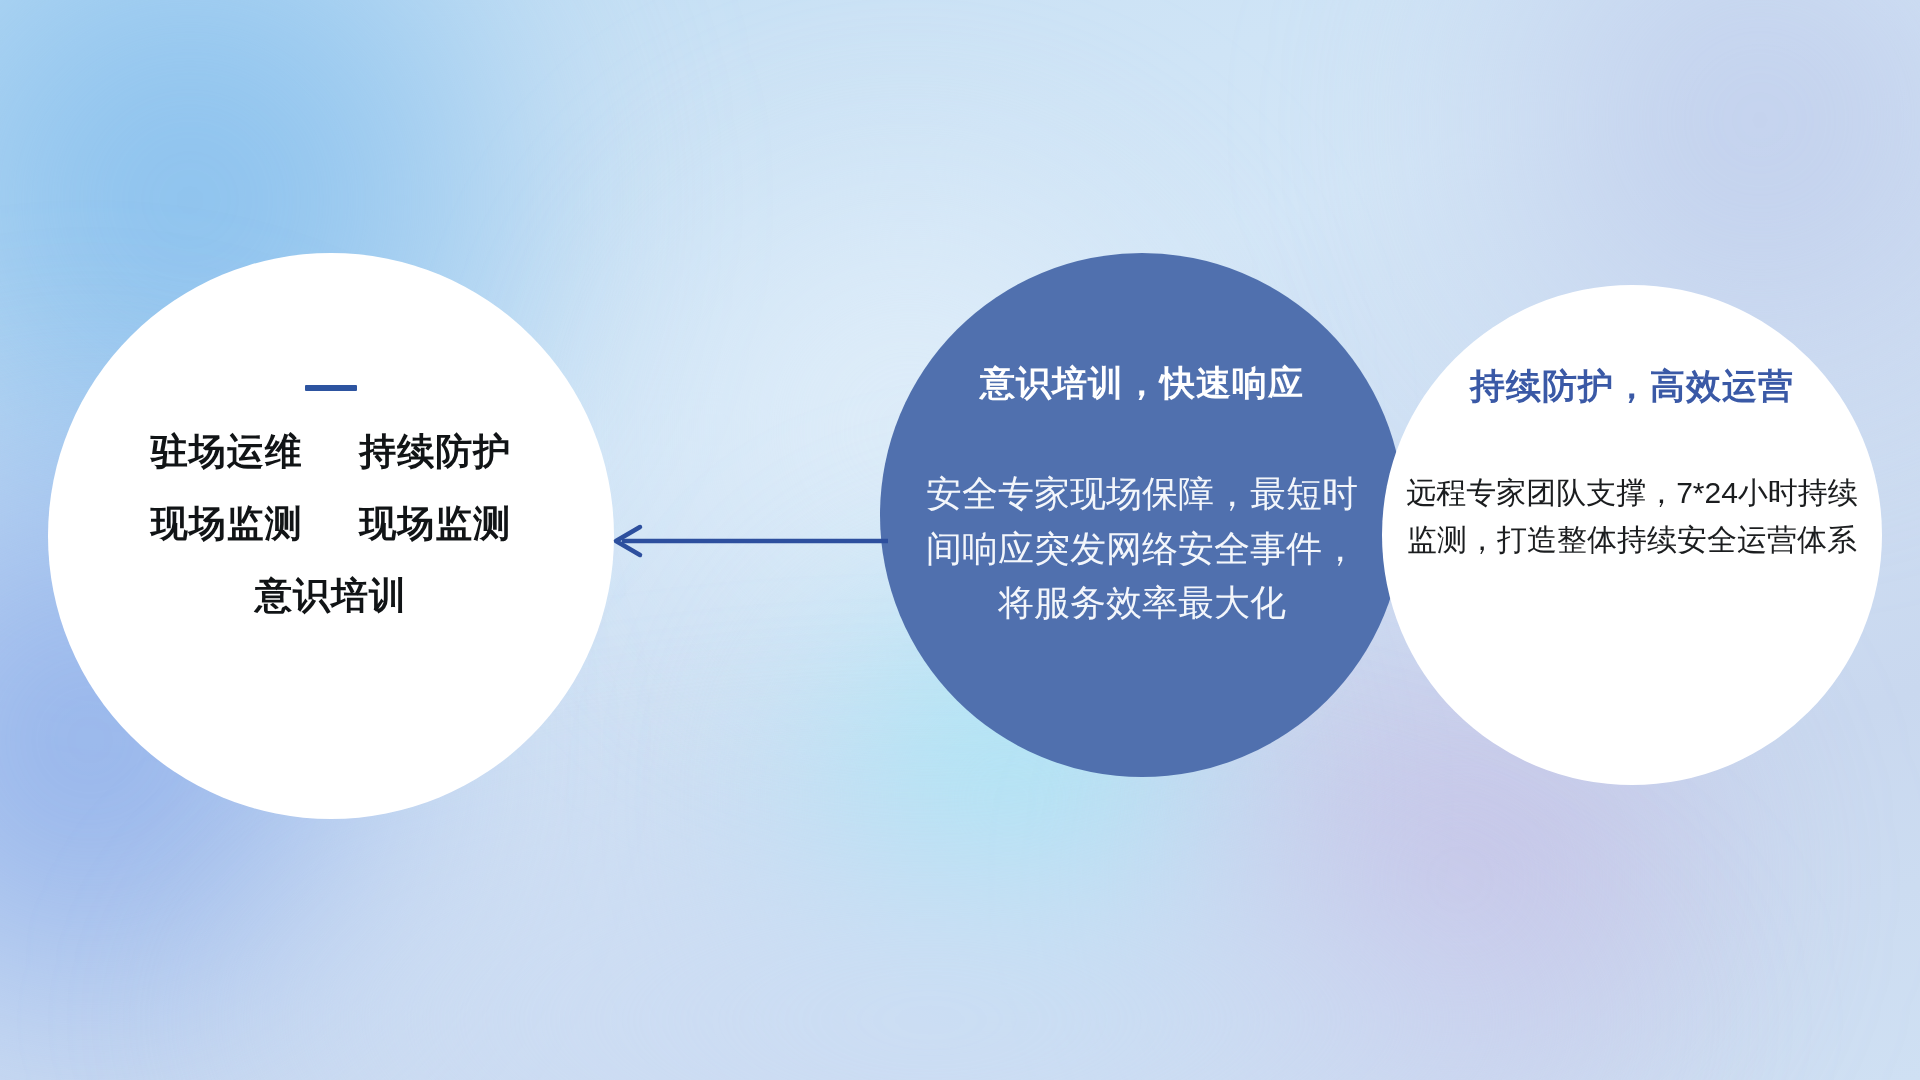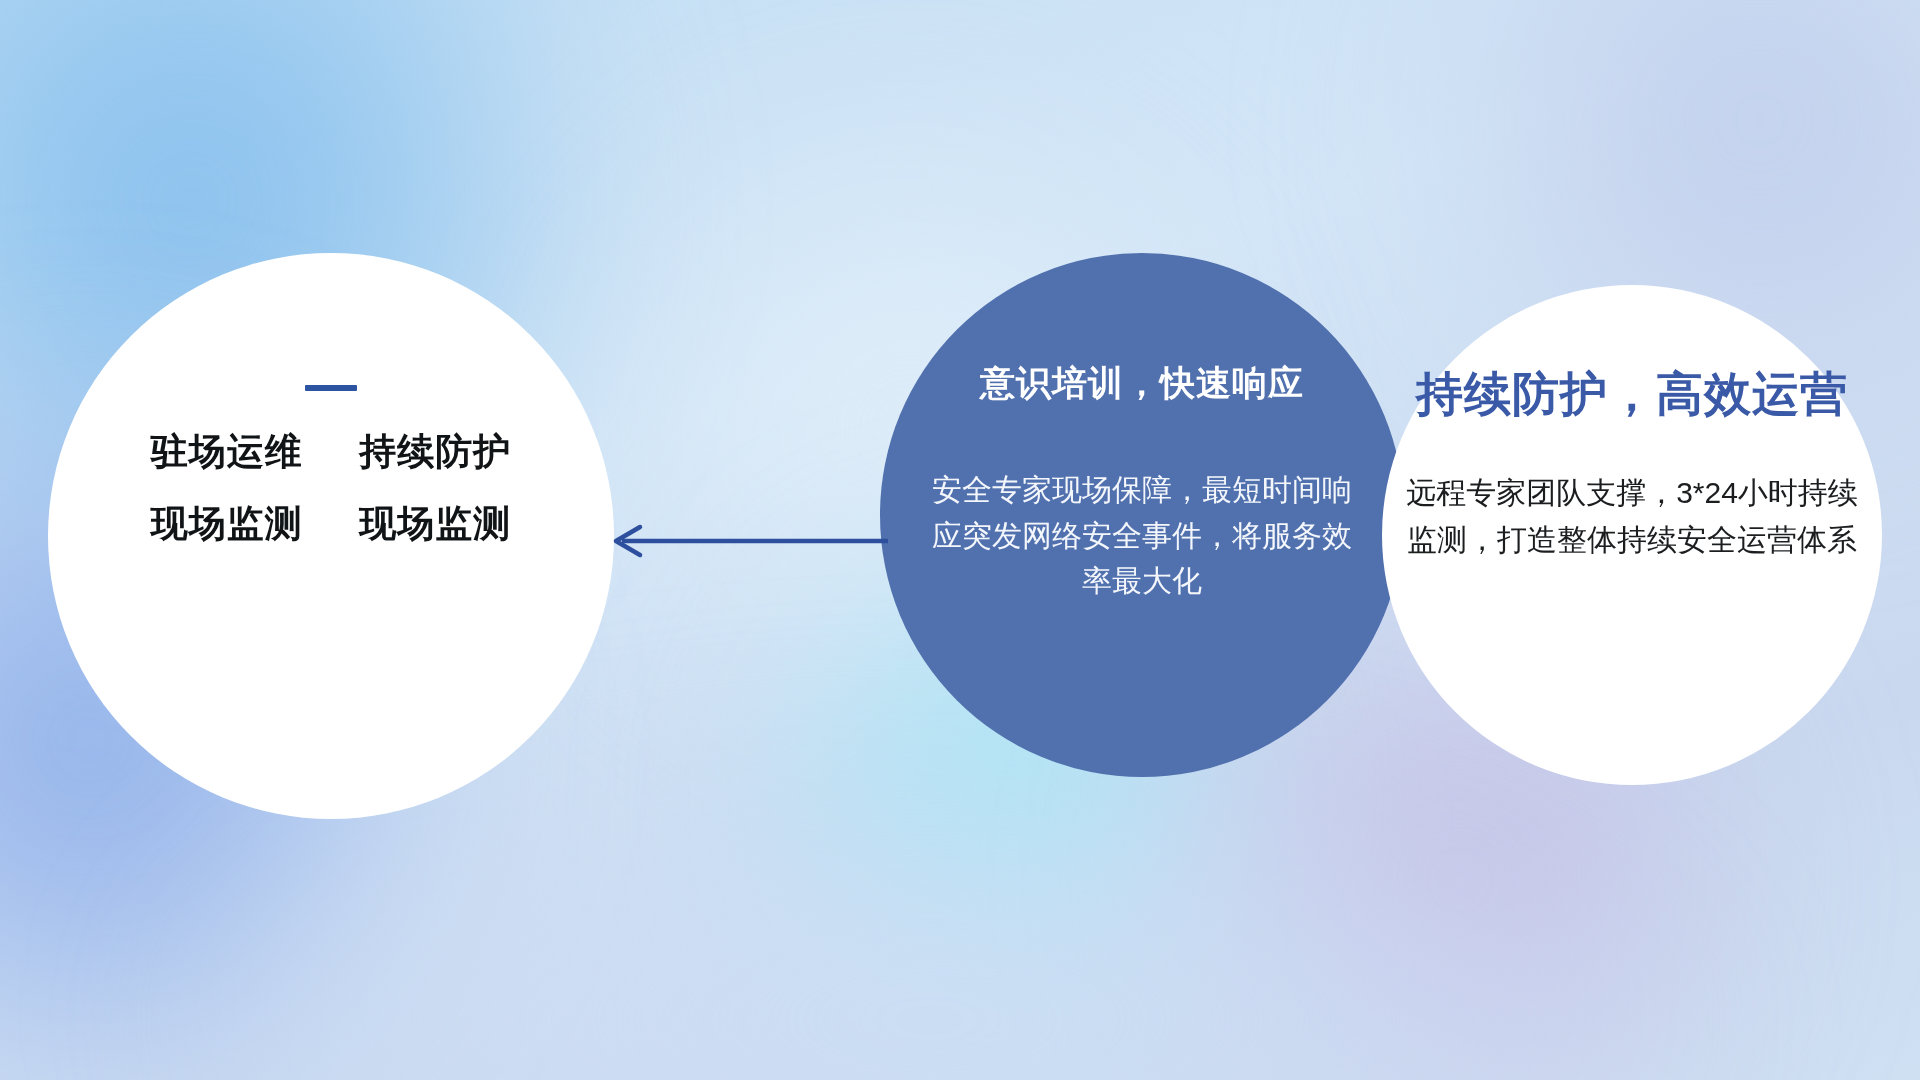--- a/index.html
+++ b/index.html
@@ -118,40 +118,40 @@
     background: #5070ae;
     z-index: 4;
   }
   #circle-blue .b-body {
     position: absolute;
     top: 214px;
     left: 44px;
     width: 436px;
     text-align: center;
     color: #f3f6fb;
-    font-size: 30px;
+    font-size: 36px;
     line-height: 1.52;
     font-weight: 400;
   }
 
   
   #circle-right {
     left: 1382px;
     top: 285px;
     width: 500px;
     height: 500px;
     z-index: 5;
   }
   #circle-right .r-title {
     position: absolute;
     top: 78px;
     left: 0; right: 0;
     text-align: center;
     color: #3a59a6;
-    font-size: 47px;
+    font-size: 35px;
     font-weight: 700;
     letter-spacing: 1px;
     white-space: nowrap;
   }
   #circle-right .r-body {
     position: absolute;
     top: 185px;
     left: 10px;
     width: 480px;
     text-align: center;
@@ -207,30 +207,31 @@
       <div class="left-line">
         <span>驻场运维</span>
         <span class="gap"></span>
         <span>持续防护</span>
       </div>
       <div class="left-line">
         <span>现场监测</span>
         <span class="gap"></span>
         <span>现场监测</span>
       </div>
+      <div class="left-line last">意识培训</div>
     </div>
   </div>
 
   <div class="circle" id="circle-blue">
     <div class="b-body">安全专家现场保障，最短时间响应突发网络安全事件，将服务效率最大化</div>
   </div>
 
   <div class="circle circle-white" id="circle-right">
     <div class="r-title">持续防护，高效运营</div>
-    <div class="r-body">远程专家团队支撑，3*24小时持续监测，打造整体持续安全运营体系</div>
+    <div class="r-body">远程专家团队支撑，7*24小时持续监测，打造整体持续安全运营体系</div>
   </div>
 
   <div id="blue-title-overlay">意识培训，快速响应</div>
 
   <svg id="arrow" viewBox="0 0 290 36">
     <line x1="288" y1="18" x2="22" y2="18" stroke="#2d4f9e" stroke-width="4.5"></line>
     <polyline points="40,4 16,18 40,32" fill="none" stroke="#2d4f9e" stroke-width="4.5" stroke-linecap="round" stroke-linejoin="round"></polyline>
   </svg>
 
 </div>

